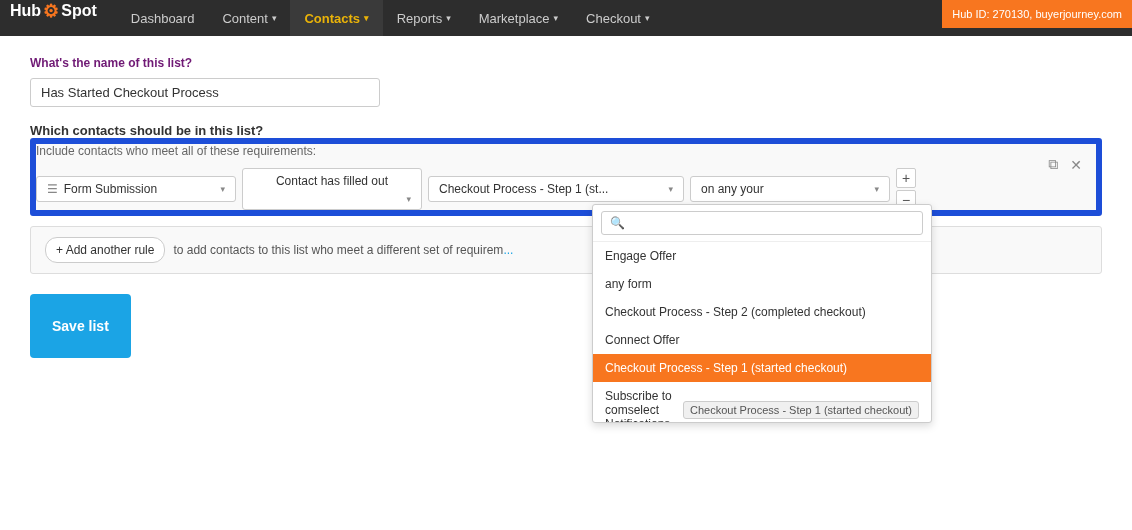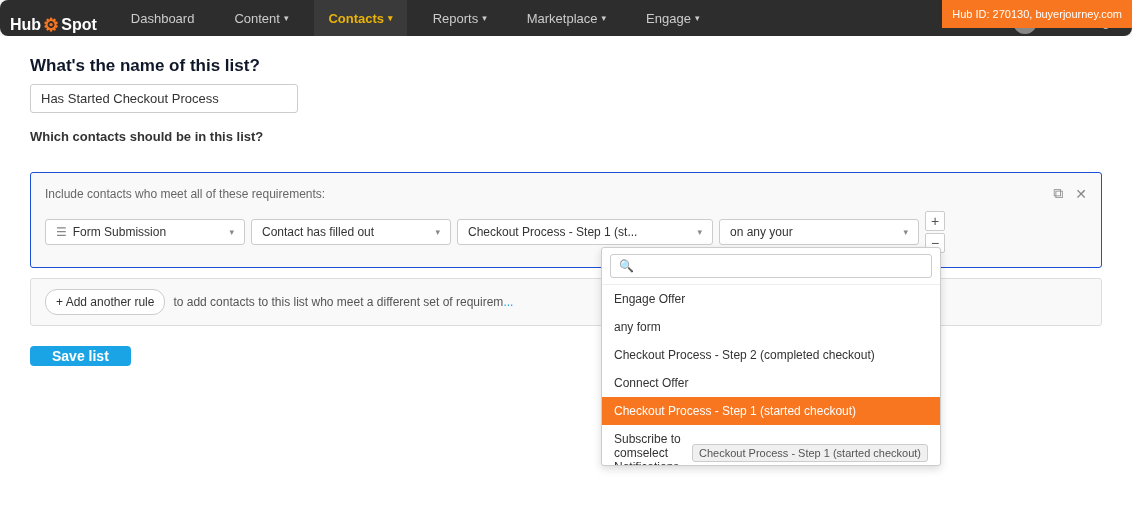--- a/index.html
+++ b/index.html
@@ -3,24 +3,23 @@
   <meta charset="utf-8">
   <style>
     * { box-sizing: border-box; margin: 0; padding: 0; }
     body { font-family: Arial, sans-serif; font-size: 13px; background: #f5f5f5; color: #333; width: 1132px; height: 530px; overflow: hidden; }
 
     
     .navbar {
       background: #2d2d2d;
       height: 36px;
       display: flex;
-      align-items: flex-end;
+      align-items: flex-start;
       padding: 0 10px;
       position: relative;
-      border-radius: 8px;
     }
     .navbar-logo {
       display: flex;
       align-items: center;
       margin-right: 20px;
     }
     .hubspot-logo {
       color: white;
       font-weight: bold;
       font-size: 16px;
@@ -28,21 +27,21 @@
       align-items: center;
       gap: 2px;
     }
     .hubspot-logo .sprocket {
       color: #f8761f;
       font-size: 18px;
     }
     .nav-items {
       display: flex;
       align-items: center;
-      gap: 12px;
+      gap: 0;
       flex: 1;
     }
     .nav-item {
       color: #ccc;
       text-decoration: none;
       padding: 0 14px;
       height: 36px;
       display: flex;
       align-items: center;
       font-size: 13px;
@@ -138,48 +137,48 @@
       color: white;
       font-size: 10px;
       display: flex;
       align-items: center;
       justify-content: center;
     }
 
     .form-section { margin-bottom: 16px; }
     .form-label {
       font-weight: bold;
-      font-size: 17px;
-      color: #0f172a;
+      font-size: 12px;
+      color: #701a75;
       margin-bottom: 8px;
       display: block;
     }
     .text-input {
       border: 1px solid #ccc;
       border-radius: 3px;
       padding: 6px 10px;
-      width: 268px;
+      width: 350px;
       font-size: 13px;
       color: #333;
       outline: none;
     }
 
     .section-label {
       font-weight: bold;
       font-size: 13px;
       color: #333;
-      margin-bottom: 28px;
+      margin-bottom: 0;
     }
 
     
     .rule-container {
-      border: 1px solid #1d4ed8;
+      border: 6px solid #1d4ed8;
       border-radius: 3px;
       background: #f9f9f9;
-      padding: 14px;
+      padding: 0;
       margin-bottom: 10px;
       position: relative;
     }
     .rule-header {
       font-size: 12px;
       color: #666;
       margin-bottom: 10px;
     }
     .rule-actions {
       position: absolute;
@@ -215,21 +214,21 @@
       font-size: 12px;
       color: #333;
       cursor: pointer;
       display: flex;
       align-items: center;
       gap: 6px;
       white-space: nowrap;
     }
     .dropdown-btn .caret { color: #888; font-size: 9px; margin-left: auto; }
     .dropdown-form { width: 200px; }
-    .dropdown-contact { width: 200px; }
+    .dropdown-contact { width: 180px; flex-direction: column; }
     .dropdown-checkout { width: 256px; }
     .dropdown-page { width: 200px; }
 
     .dropdown-icon {
       color: #888;
       font-size: 12px;
     }
 
     
     .add-remove-btns {
@@ -327,21 +326,21 @@
     }
 
     .link-text { color: #1ba4e5; }
 
     
     .save-btn {
       background: #1ba4e5;
       color: white;
       border: none;
       border-radius: 4px;
-      padding: 2px 22px;
+      padding: 24px 22px;
       font-size: 14px;
       font-weight: bold;
       cursor: pointer;
     }
 
     
     .dropdown-list::-webkit-scrollbar { width: 6px; }
     .dropdown-list::-webkit-scrollbar-thumb { background: #ccc; border-radius: 3px; }
   </style>
 </head>
@@ -369,21 +368,21 @@
     </div>
     <div class="nav-item">
       <span>Reports</span>
       <span class="caret">▾</span>
     </div>
     <div class="nav-item">
       <span>Marketplace</span>
       <span class="caret">▾</span>
     </div>
     <div class="nav-item">
-      <span>Engage</span>
+      <span>Checkout</span>
       <span class="caret">▾</span>
     </div>
   </div>
   <div class="nav-right">
     <button class="nav-icon-btn">≡</button>
     <div class="nav-user">
       <div class="avatar">ME</div>
       <span>Mike Ewing</span>
       <span>▾</span>
     </div>

